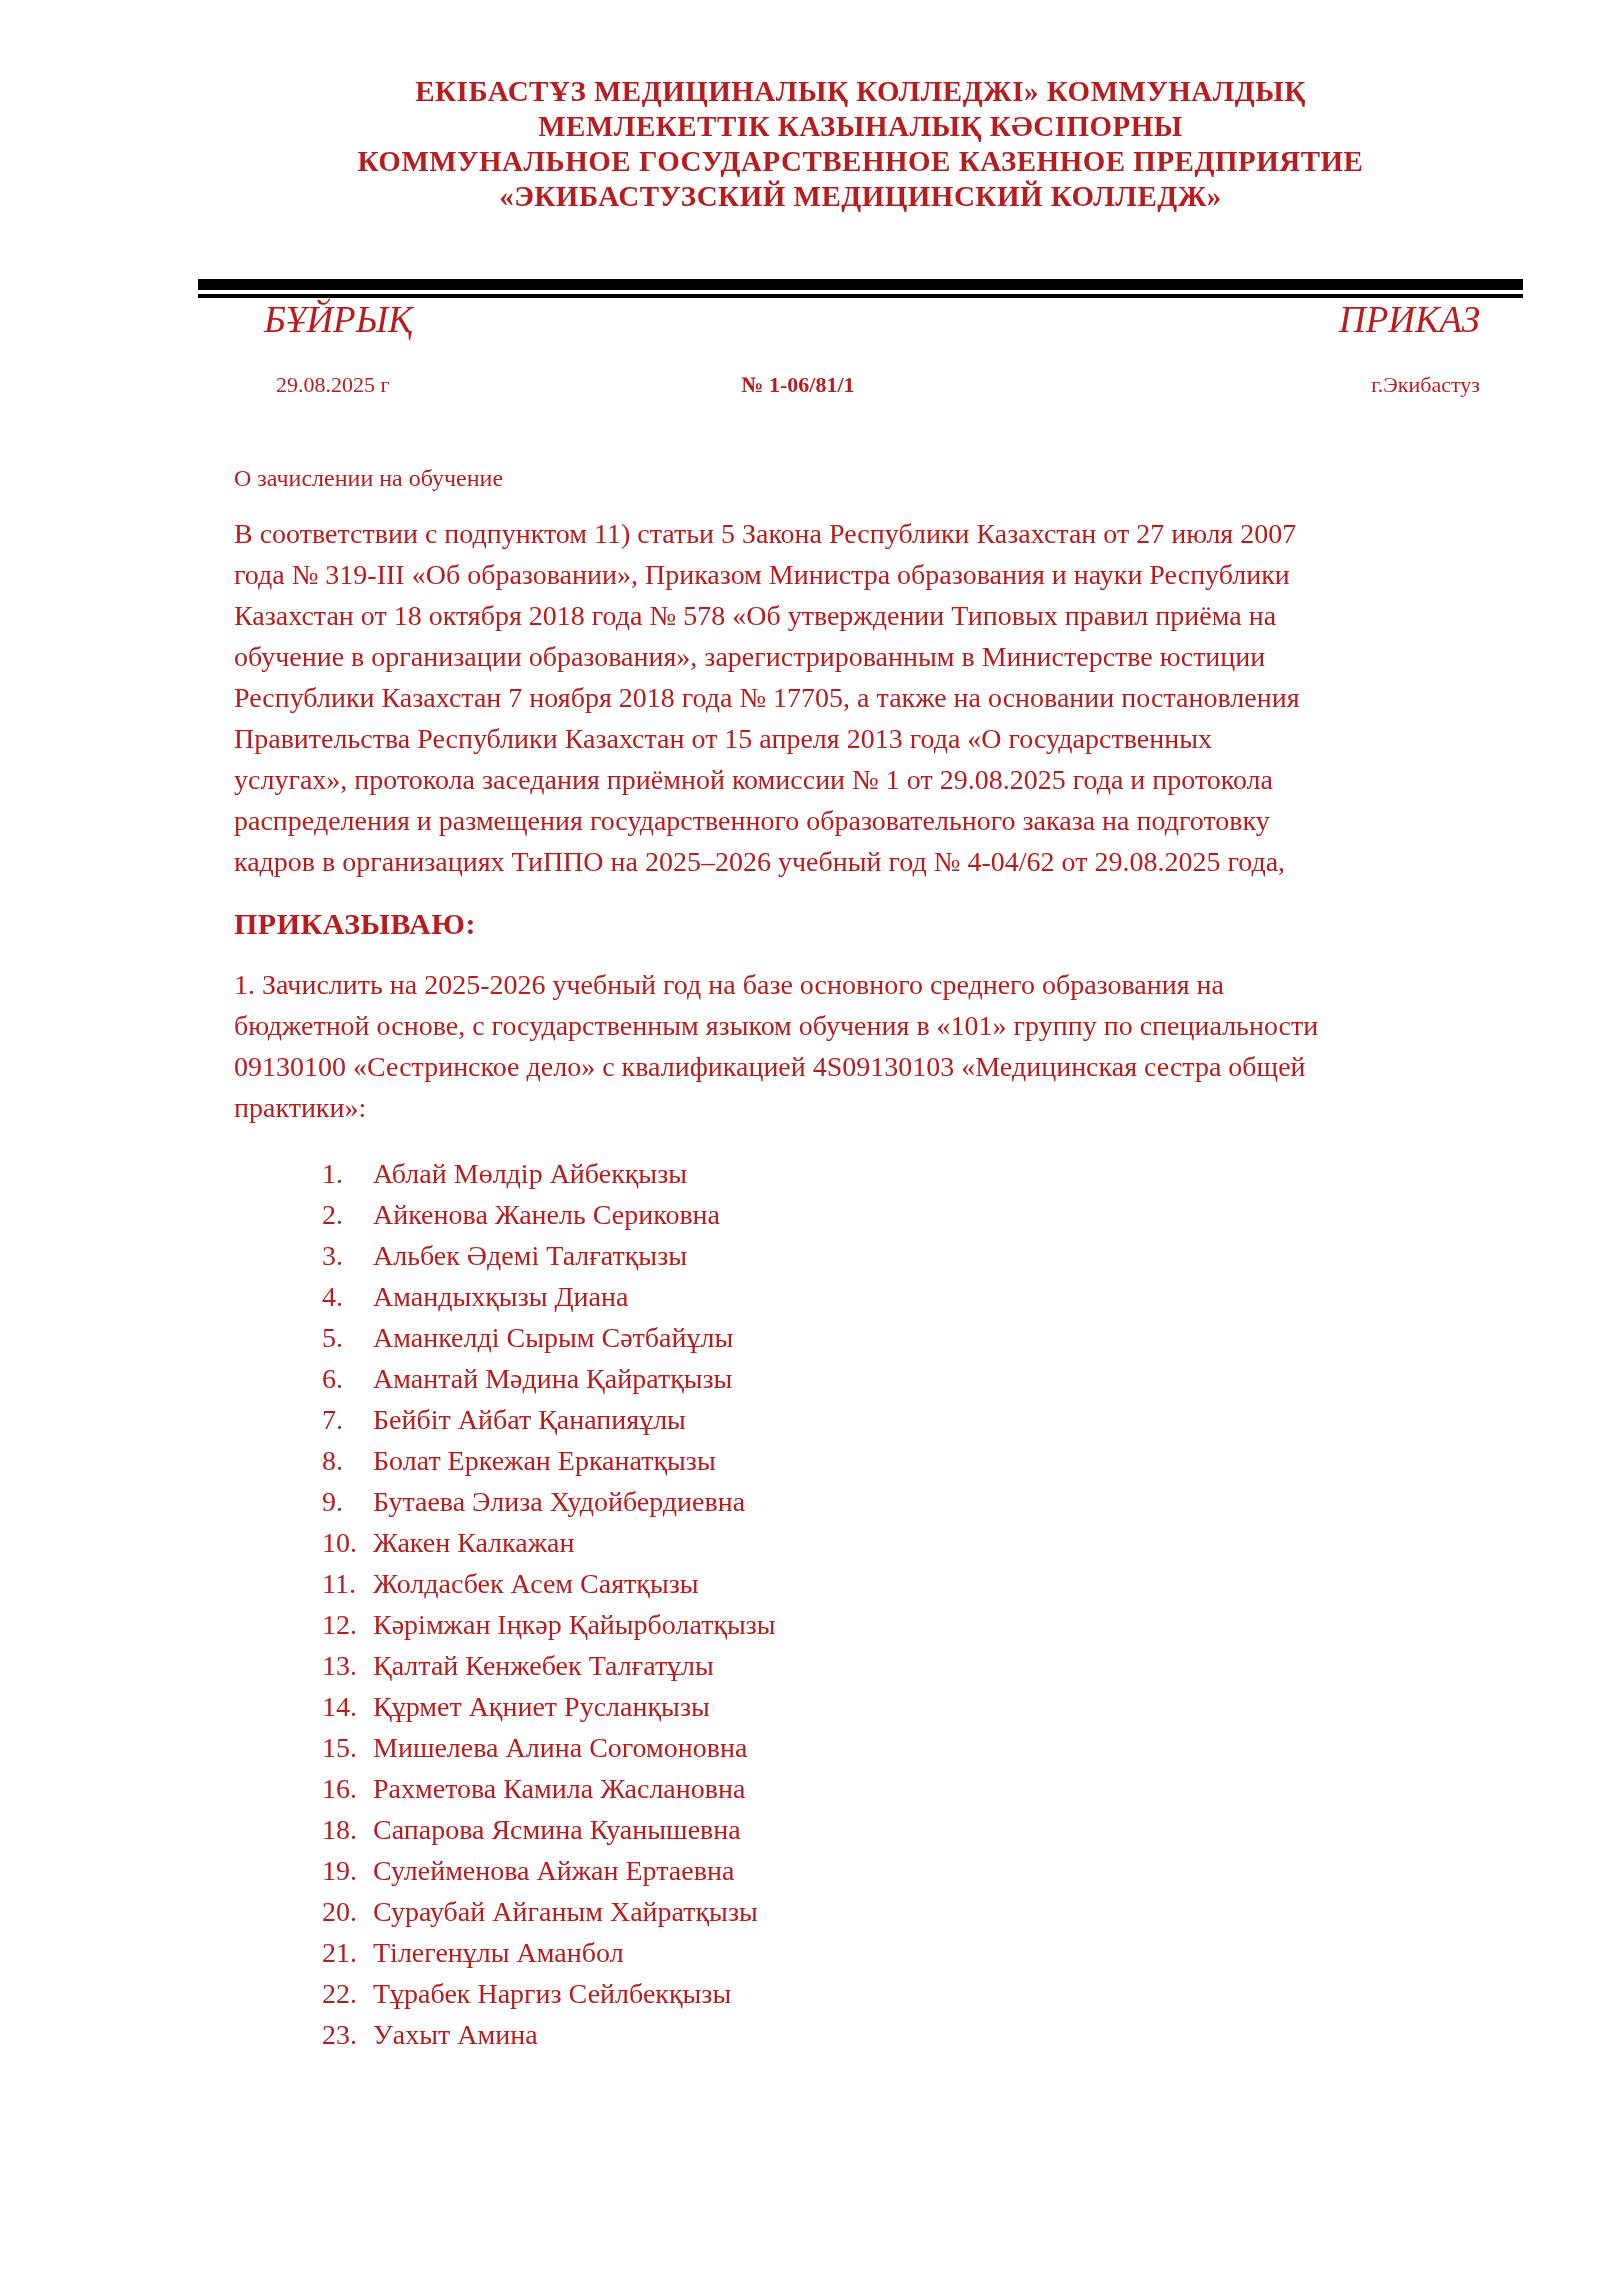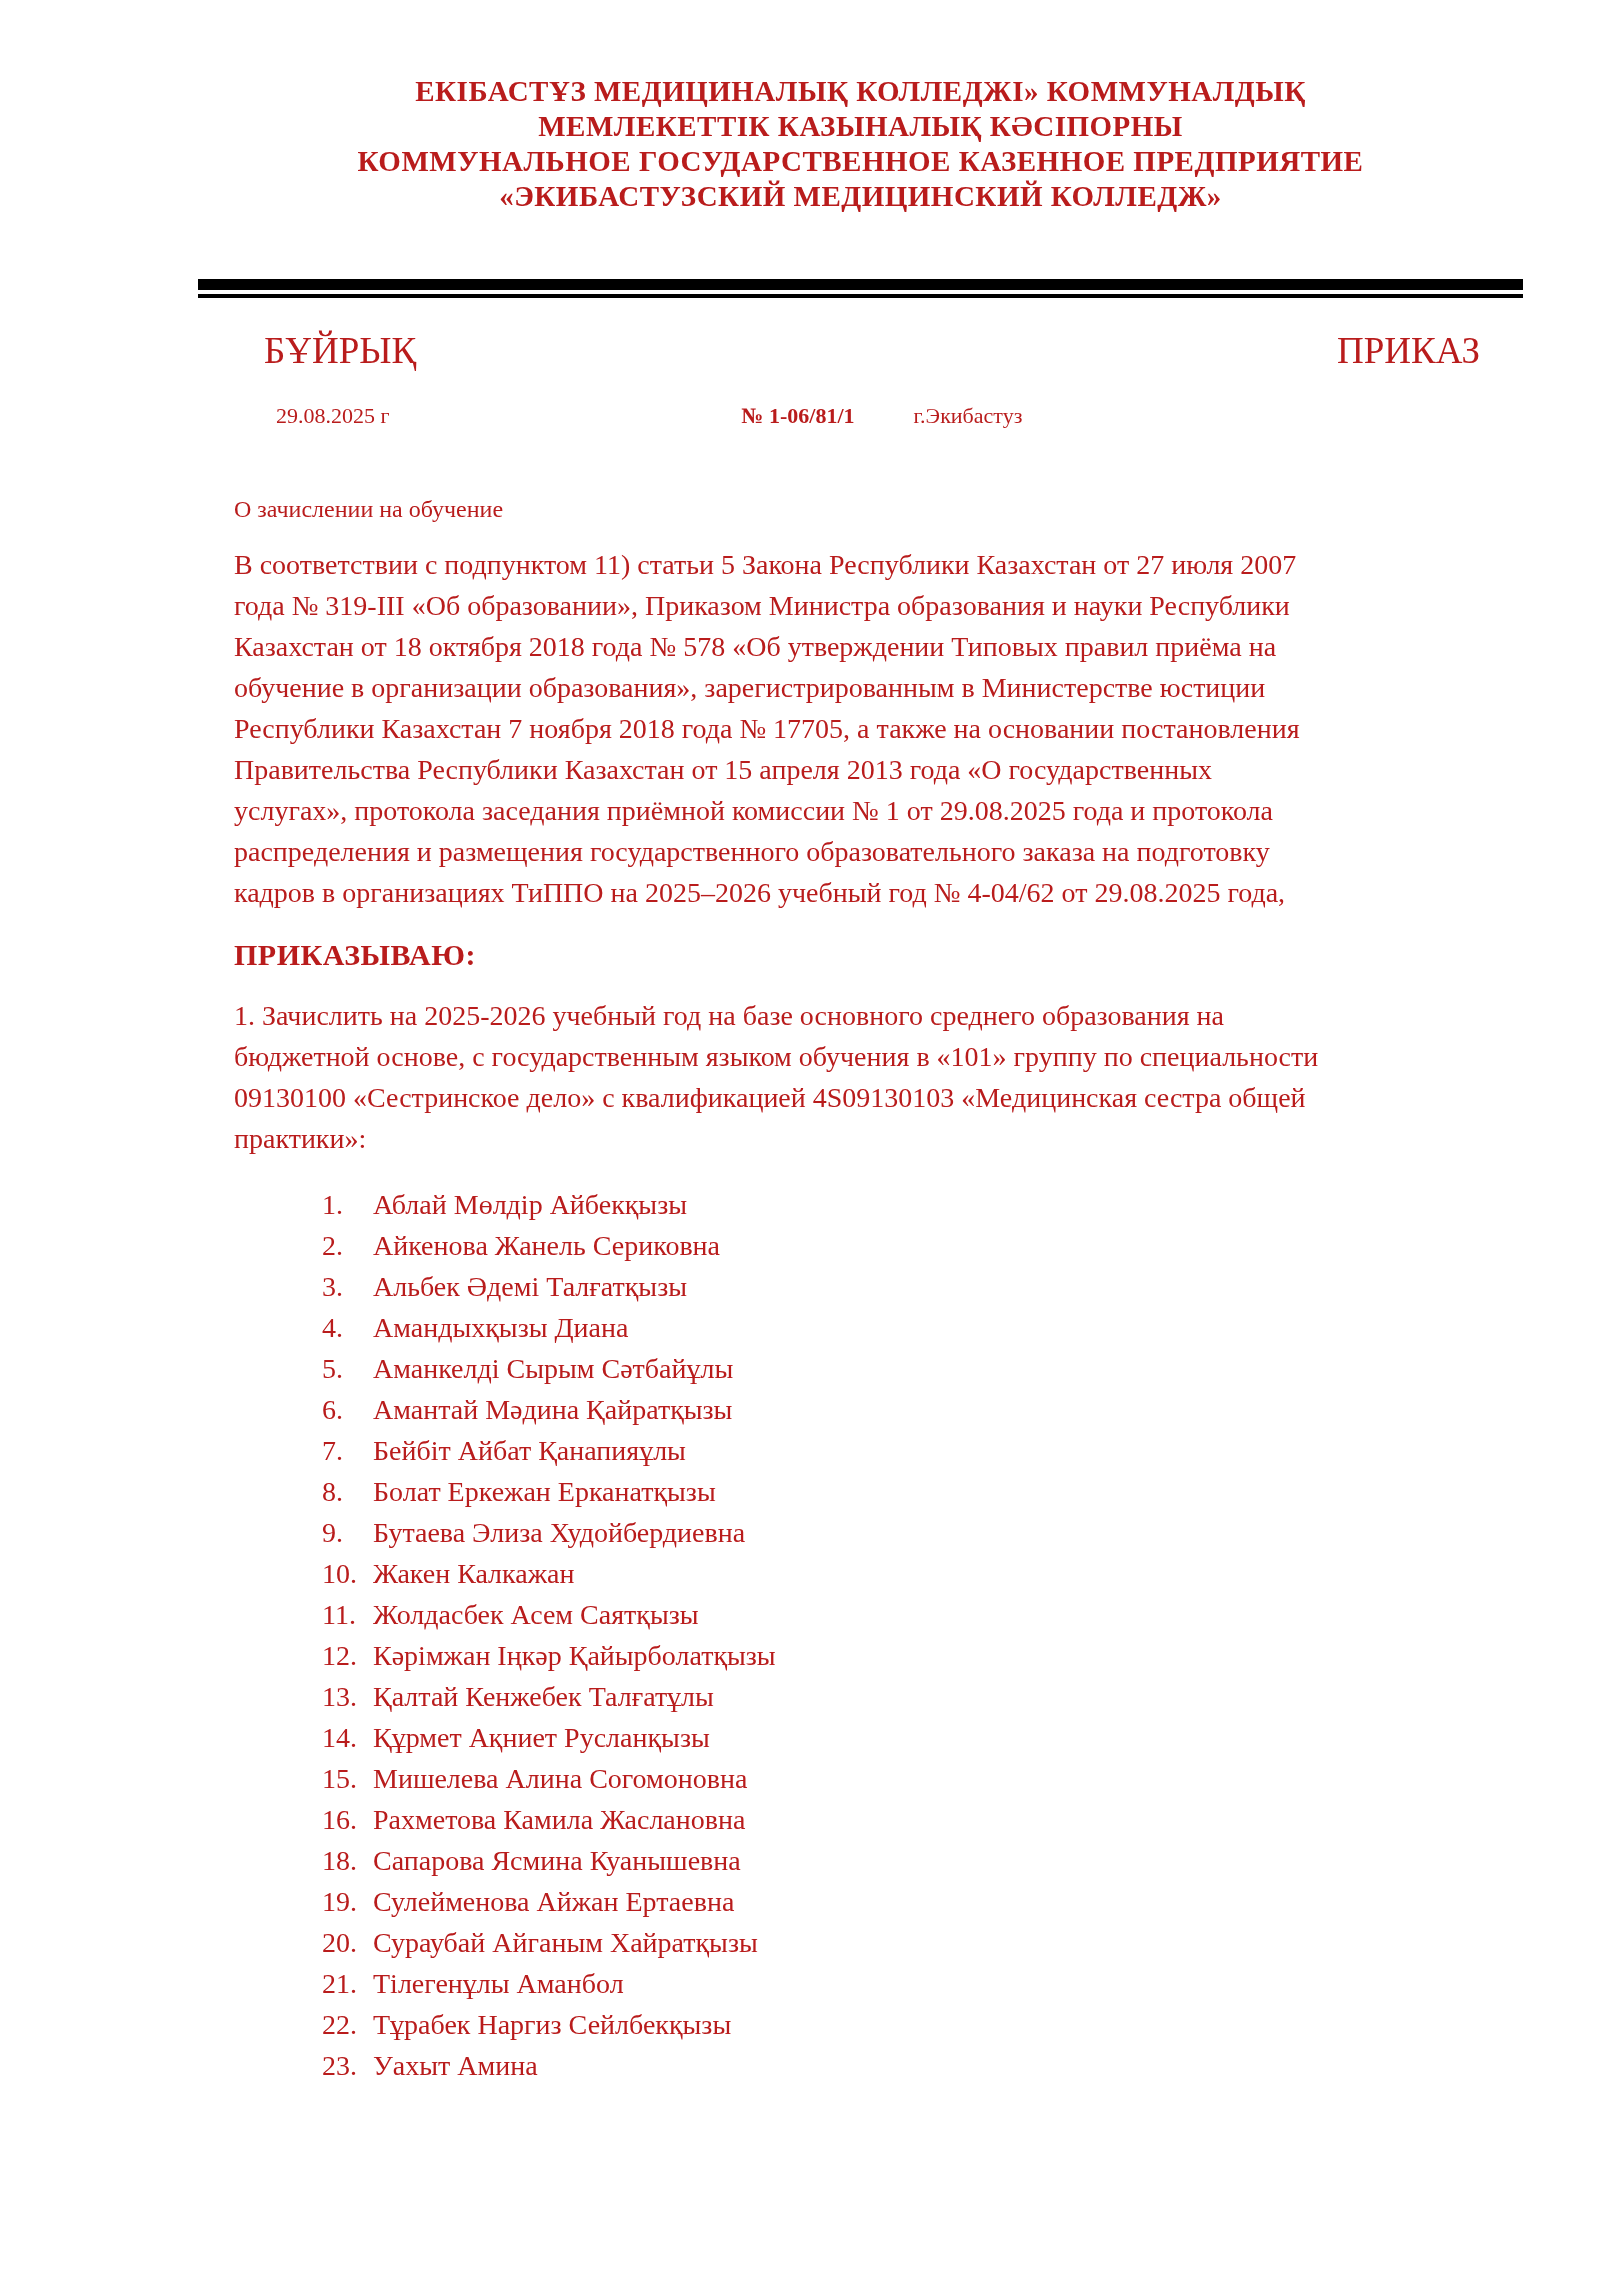--- a/index.html
+++ b/index.html
@@ -13,30 +13,30 @@
     text-align:center;font-weight:bold;font-size:29px;line-height:35px;
     letter-spacing:0.5px;
   }
   .org-header .line{white-space:nowrap;}
   .rule{margin-top:65px;}
   .rule-thick{height:10.8px;background:#000;}
   .rule-thin{height:3.9px;background:#000;margin-top:3.9px;}
   .body-col{margin-left:36px;margin-right:43px;}
   .order-row{
     display:flex;justify-content:space-between;align-items:flex-end;
-    font-size:37px;line-height:43px;margin-top:31px;
+    font-size:37px;line-height:43px;font-style:italic;
   }
   .order-row .kz{padding-left:30px;}
   .meta-row{
     display:grid;grid-template-columns:1fr auto 1fr;align-items:baseline;
     font-size:22px;line-height:41px;margin-top:23.5px;
   }
   .meta-row .date{padding-left:42px;}
   .meta-row .num{font-weight:bold;transform:translateX(-59px);}
-  .meta-row .city{}
+  .meta-row .city{text-align:right;}
   .subject{font-size:24px;line-height:41px;margin-top:53px;}
   .para{font-size:28px;line-height:41px;margin-top:13.7px;}
   .para .line{white-space:nowrap;}
   .directive{font-size:30px;line-height:41px;font-weight:bold;margin-top:21.6px;letter-spacing:0.5px;}
   .enroll{font-size:28px;line-height:41px;margin-top:19.6px;}
   .students{margin-top:25.5px;font-size:28px;line-height:41px;padding-left:88px;}
   .student-row{display:flex;white-space:nowrap;}
   .student-row .num{width:51px;flex:0 0 51px;}
 </style>
 </head>

